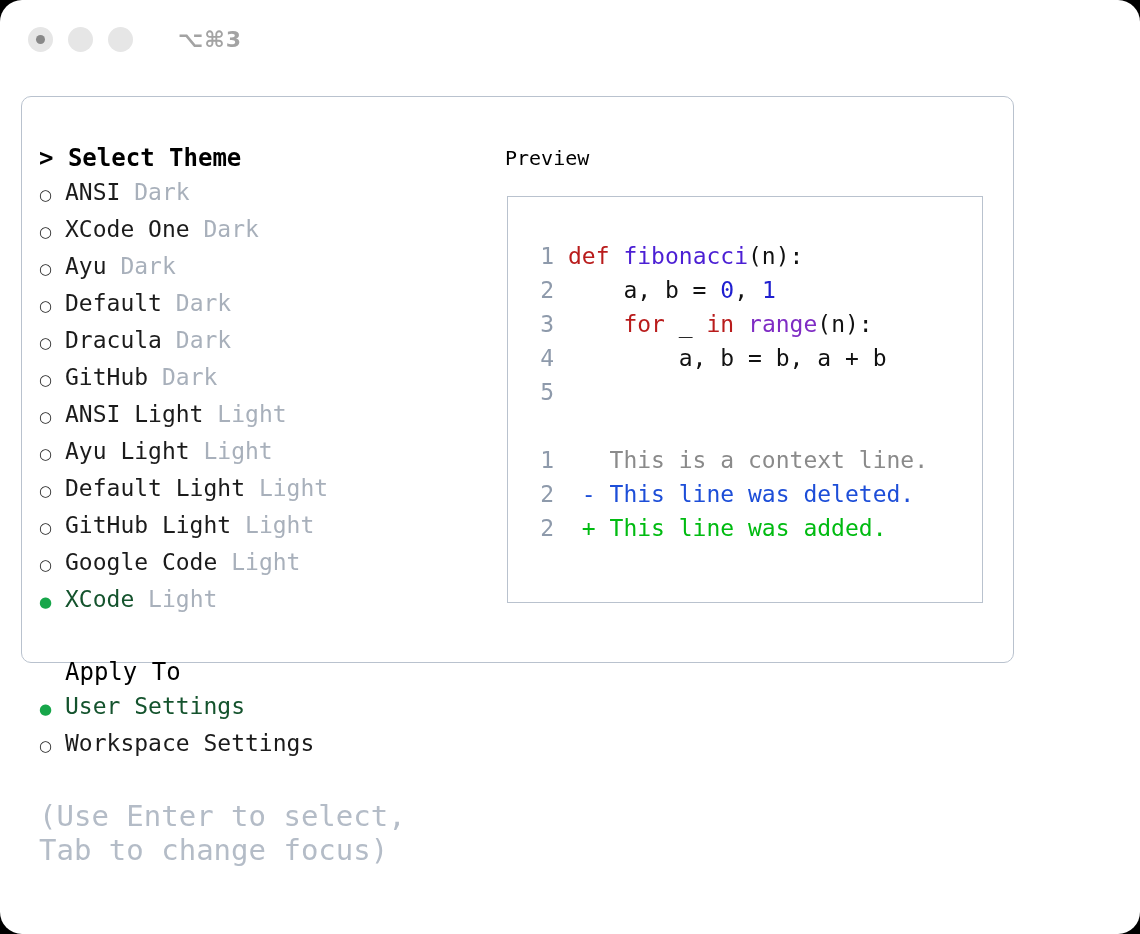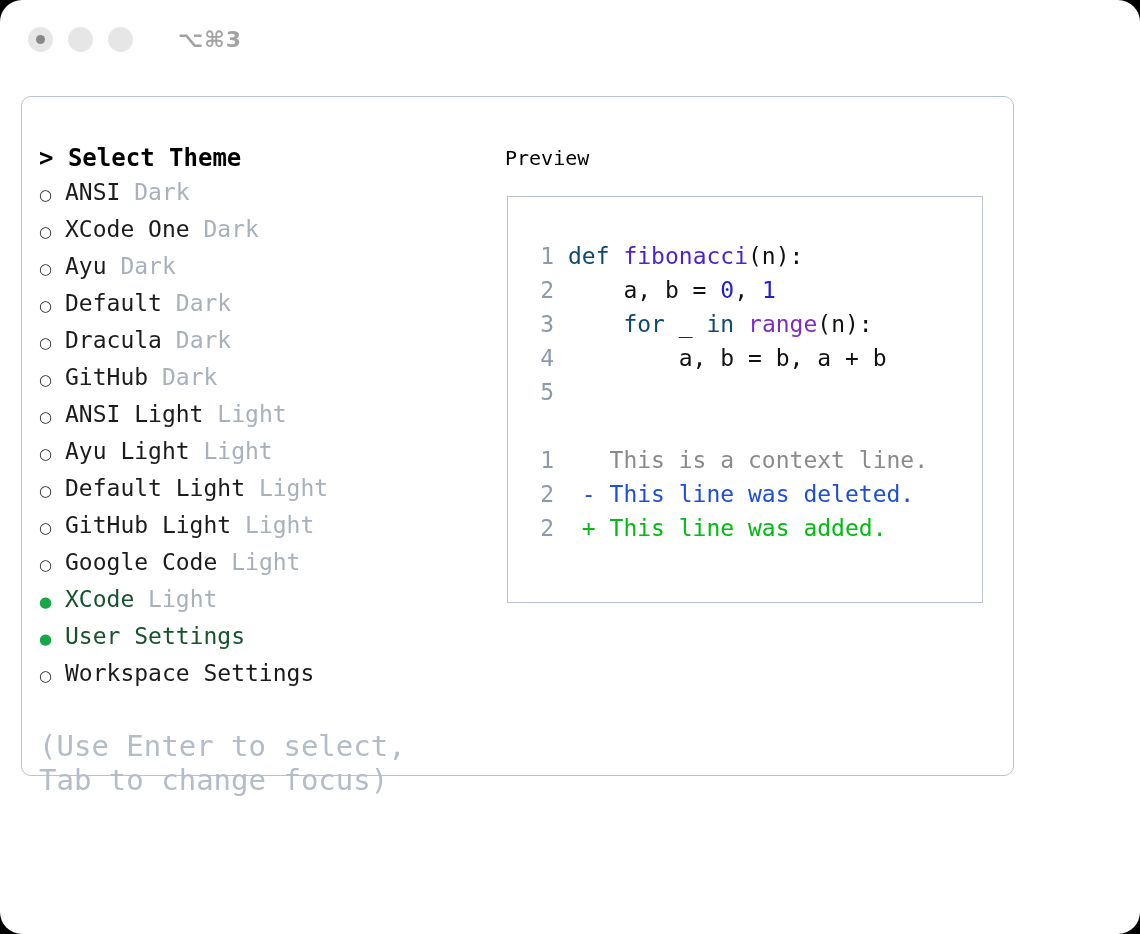--- a/index.html
+++ b/index.html
@@ -62,21 +62,21 @@
     letter-spacing: 1px;
     font-family: "DejaVu Sans", "Liberation Sans", sans-serif;
   }
 
   
   #main-panel {
     position: absolute;
     left: 21px;
     top: 96px;
     width: 993px;
-    height: 680px;
+    height: 567px;
     border: 1.5px solid #b9c2ce;
     border-radius: 10px;
     box-sizing: border-box;
     background: #fff;
   }
 
   #panel-columns {
     display: flex;
     padding: 44px 0 0 0;
   }
@@ -159,21 +159,21 @@
   }
   .line-number {
     width: 30px;
     text-align: right;
     color: #8e9aab;
     flex: none;
     margin-right: 14px;
   }
   .code-spacer { height: 34px; }
 
-  .tok-kw      { color: #0c4a6e; }
+  .tok-kw      { color: #b91c1c; }
   .tok-fn      { color: #4b1fd4; }
   .tok-builtin { color: #7f2cc4; }
   .tok-num     { color: #2020d0; }
   .tok-plain   { color: #111111; }
 
   .diff-context { color: #8a8a8a; }
   .diff-del     { color: #1d4ed8; }
   .diff-add     { color: #00bb11; }
 </style>
 </head>
@@ -203,20 +203,21 @@
             <div class="option-row"><span class="option-bullet">○</span><span class="option-label">Dracula</span><span class="option-gap"> </span><span class="option-variant">Dark</span></div>
             <div class="option-row"><span class="option-bullet">○</span><span class="option-label">GitHub</span><span class="option-gap"> </span><span class="option-variant">Dark</span></div>
             <div class="option-row"><span class="option-bullet">○</span><span class="option-label">ANSI Light</span><span class="option-gap"> </span><span class="option-variant">Light</span></div>
             <div class="option-row"><span class="option-bullet">○</span><span class="option-label">Ayu Light</span><span class="option-gap"> </span><span class="option-variant">Light</span></div>
             <div class="option-row"><span class="option-bullet">○</span><span class="option-label">Default Light</span><span class="option-gap"> </span><span class="option-variant">Light</span></div>
             <div class="option-row"><span class="option-bullet">○</span><span class="option-label">GitHub Light</span><span class="option-gap"> </span><span class="option-variant">Light</span></div>
             <div class="option-row"><span class="option-bullet">○</span><span class="option-label">Google Code</span><span class="option-gap"> </span><span class="option-variant">Light</span></div>
             <div class="option-row selected"><span class="option-bullet">●</span><span class="option-label">XCode</span><span class="option-gap"> </span><span class="option-variant">Light</span></div>
           </div>
 
+        <div class="section-heading" id="apply-to-heading">Apply To</div>
         <div id="apply-to-list">
             <div class="option-row selected"><span class="option-bullet">●</span><span class="option-label">User Settings</span></div>
             <div class="option-row"><span class="option-bullet">○</span><span class="option-label">Workspace Settings</span></div>
           </div>
 
         <div id="hint-text">(Use Enter to select, Tab to change focus)</div>
       </div>
 
       <div id="right-column">
         <div id="preview-heading">Preview</div>

